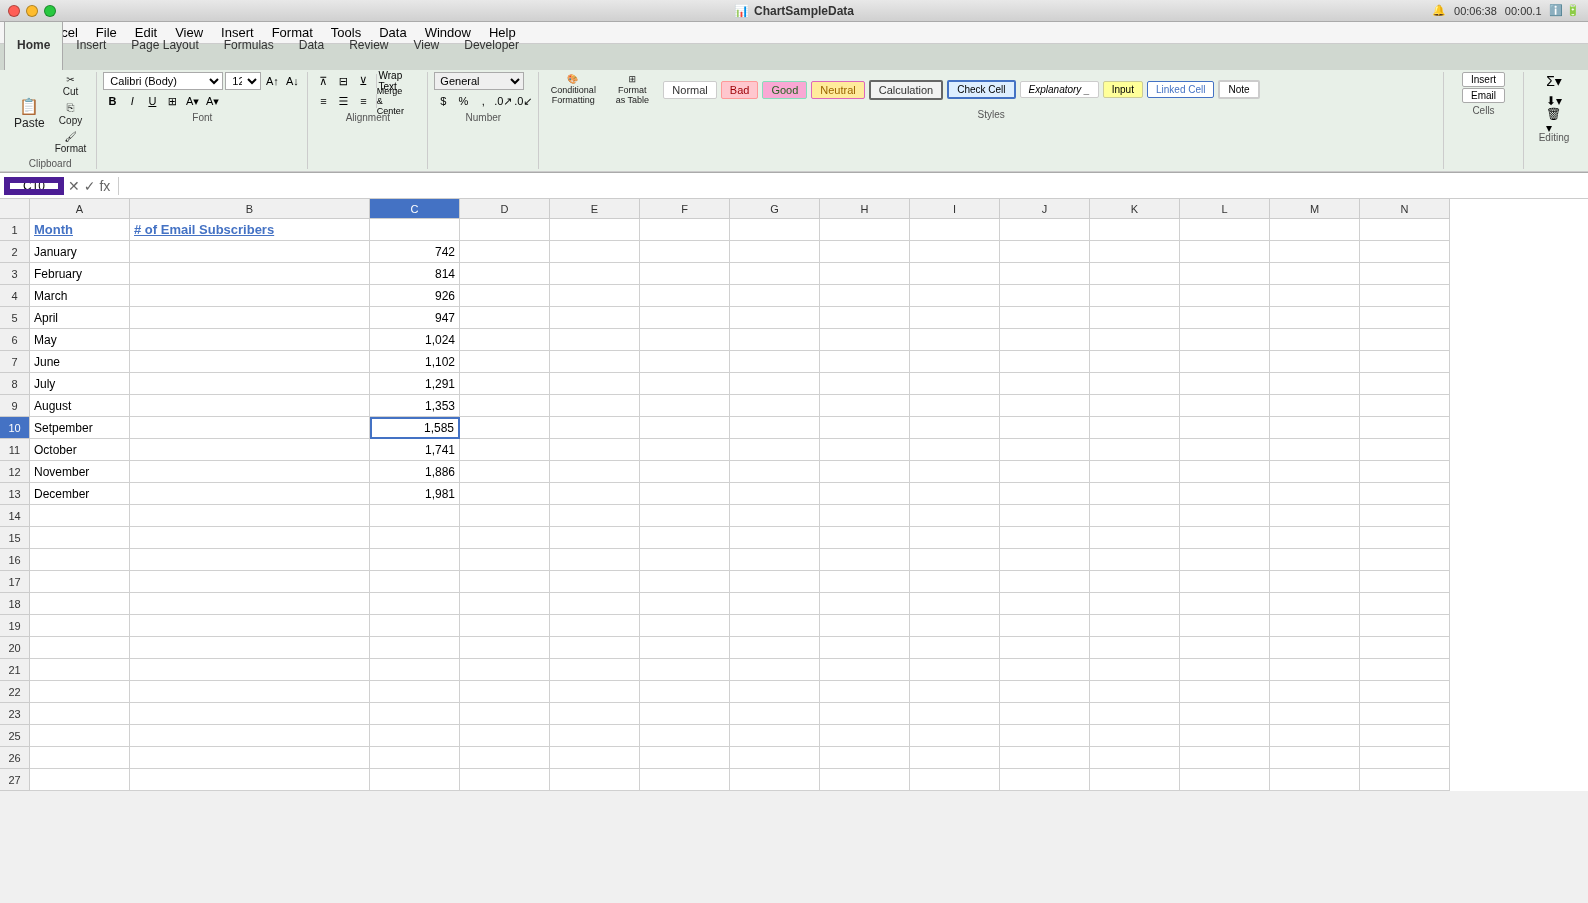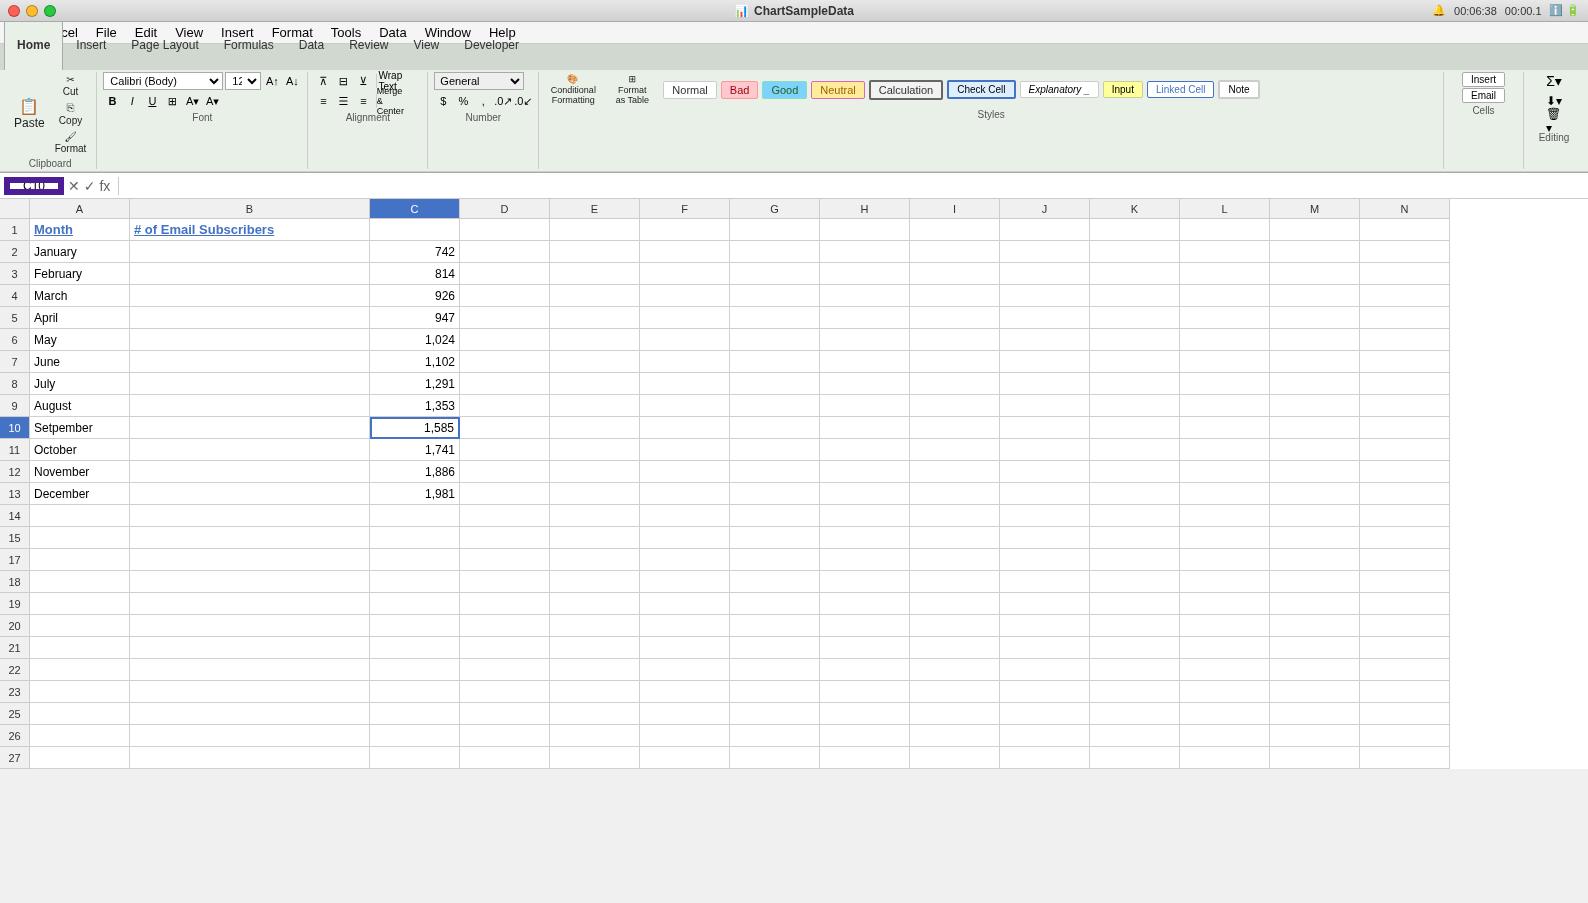--- a/index.html
+++ b/index.html
@@ -104,21 +104,21 @@
     .font-select { font-size: 11px; border: 1px solid #aaa; background: white; padding: 1px 2px; height: 18px; width: 120px; }
     .size-select { font-size: 11px; border: 1px solid #aaa; background: white; padding: 1px 2px; height: 18px; width: 36px; }
     .tb-icon-btn { width: 18px; height: 18px; display: inline-flex; align-items: center; justify-content: center; cursor: pointer; font-size: 11px; border: 1px solid transparent; border-radius: 2px; }
     .tb-separator { width: 1px; height: 14px; background: #ccc; margin: 0 2px; }
 
     
     .styles-area { display: flex; flex-direction: row; gap: 4px; align-items: center; flex-wrap: nowrap; overflow: hidden; }
     .style-cell { padding: 2px 8px; font-size: 11px; border: 1px solid #ccc; cursor: pointer; white-space: nowrap; border-radius: 2px; }
     .style-normal { background: white; color: #333; }
     .style-bad { background: #ffc7ce; color: #9c0006; border-color: #f99; }
-    .style-good { background: #7dd3fc; color: #276221; border-color: #8db; }
+    .style-good { background: #f9a8d4; color: #276221; border-color: #8db; }
     .style-neutral { background: #ffeb9c; color: #9c6500; border-color: #d6b; }
     .style-calc { background: #f2f2f2; color: #333; border: 2px solid #666; }
     .style-check { background: #ddeeff; border: 2px solid #4472c4; font-size: 10px; }
     .style-explanatory { background: white; font-style: italic; font-size: 10px; }
     .style-input { background: #ffff99; border-color: #cc9; font-size: 10px; }
     .style-linked { background: white; color: #4472c4; border-color: #4472c4; font-size: 10px; }
     .style-note { background: white; border: 2px solid #ccc; font-size: 10px; }
 
     
     .ins-del-group { display: flex; flex-direction: column; gap: 1px; }
@@ -696,20 +696,37 @@
           <div class="sheet-cell col-other"></div>
           <div class="sheet-cell col-other"></div>
           <div class="sheet-cell col-other"></div>
           <div class="sheet-cell col-other"></div>
           <div class="sheet-cell col-other"></div>
           <div class="sheet-cell col-other"></div>
           <div class="sheet-cell col-other"></div>
           <div class="sheet-cell col-other"></div>
         </div>
         <div class="sheet-row">
+          <div class="row-header">16</div>
+          <div class="sheet-cell col-a"></div>
+          <div class="sheet-cell col-b"></div>
+          <div class="sheet-cell col-c text-right"></div>
+          <div class="sheet-cell col-other"></div>
+          <div class="sheet-cell col-other"></div>
+          <div class="sheet-cell col-other"></div>
+          <div class="sheet-cell col-other"></div>
+          <div class="sheet-cell col-other"></div>
+          <div class="sheet-cell col-other"></div>
+          <div class="sheet-cell col-other"></div>
+          <div class="sheet-cell col-other"></div>
+          <div class="sheet-cell col-other"></div>
+          <div class="sheet-cell col-other"></div>
+          <div class="sheet-cell col-other"></div>
+        </div>
+        <div class="sheet-row">
           <div class="row-header">17</div>
           <div class="sheet-cell col-a"></div>
           <div class="sheet-cell col-b"></div>
           <div class="sheet-cell col-c text-right"></div>
           <div class="sheet-cell col-other"></div>
           <div class="sheet-cell col-other"></div>
           <div class="sheet-cell col-other"></div>
           <div class="sheet-cell col-other"></div>
           <div class="sheet-cell col-other"></div>
           <div class="sheet-cell col-other"></div>

